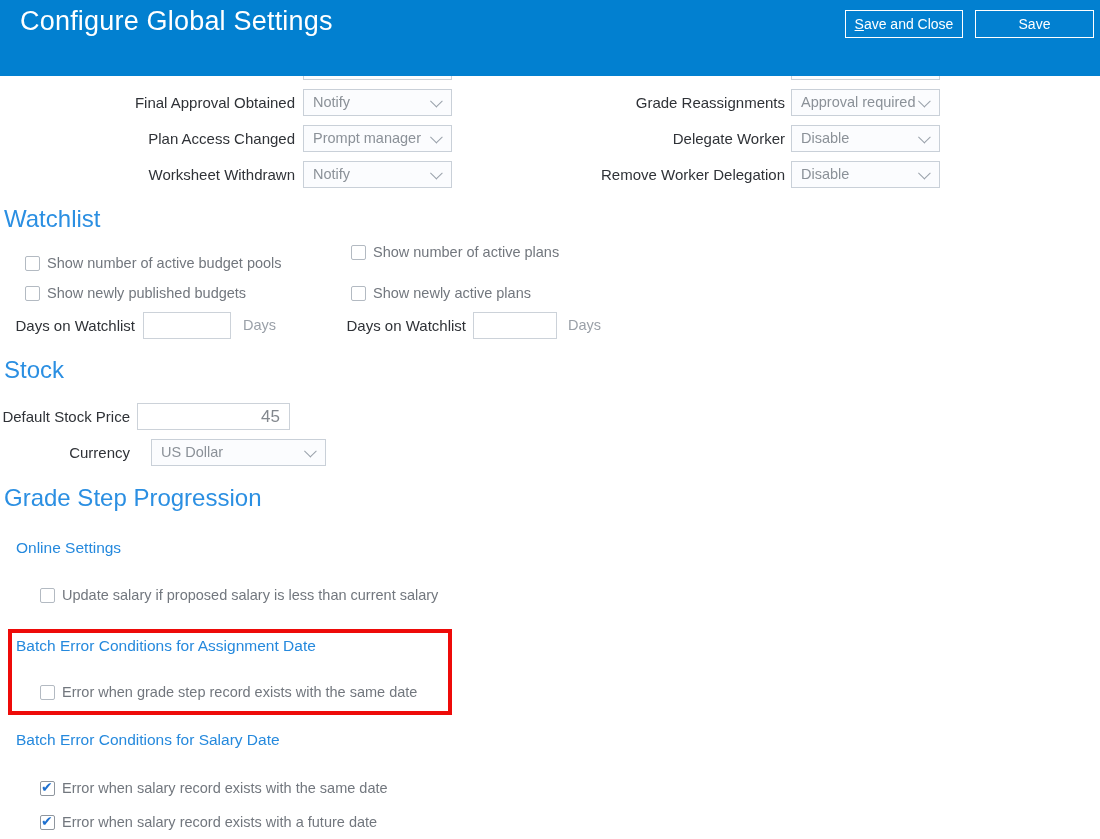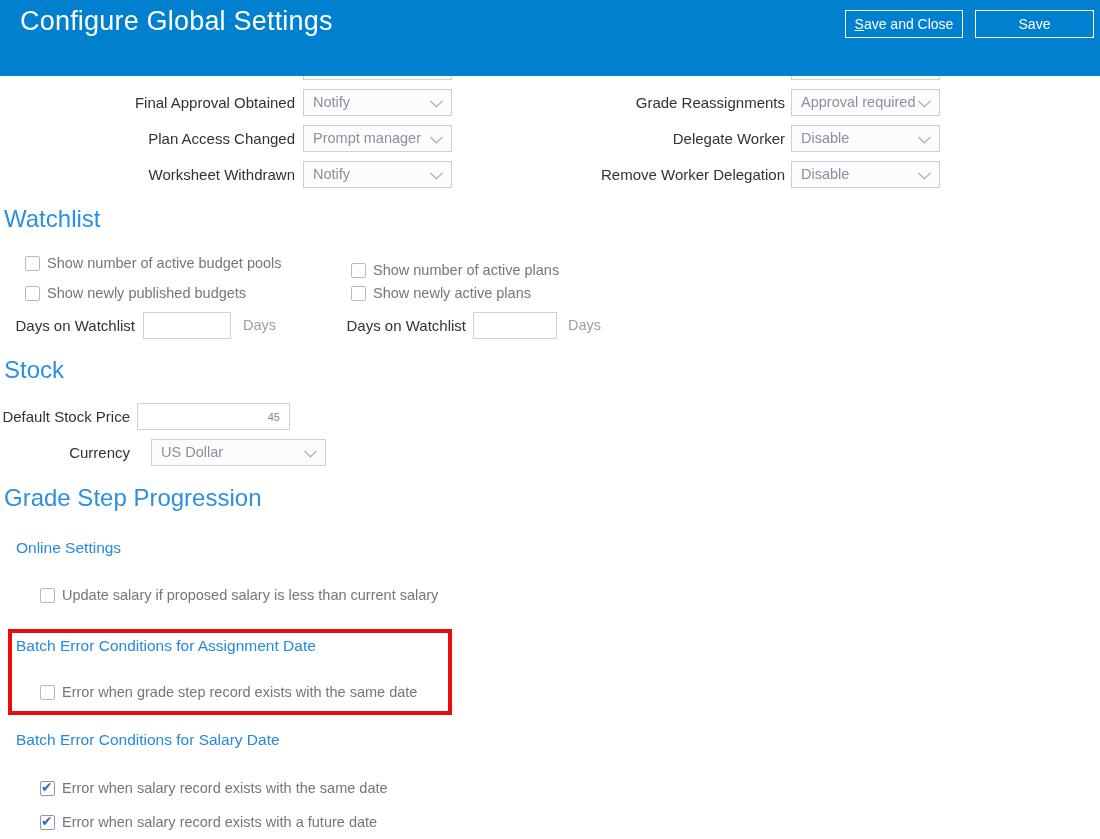--- a/index.html
+++ b/index.html
@@ -48,21 +48,21 @@
     font-size:14.5px;color:var(--value-gray);white-space:nowrap;
   }
   .chev{
     position:absolute;right:11px;top:7px;width:8px;height:8px;
     border-right:1.5px solid #99a1aa;border-bottom:1.5px solid #99a1aa;
     transform:rotate(45deg);transform-origin:60% 60%;
   }
   .tinput{
     position:absolute;height:27px;box-sizing:border-box;
     border:1px solid #ccd2d9;background:#ffffff;
-    font-family:inherit;font-size:11px;color:#82878d;padding:0 9px;
+    font-family:inherit;font-size:17px;color:#82878d;padding:0 9px;
     outline:none;
   }
   .tinput.right{text-align:right;}
   
   .flabel{
     position:absolute;line-height:27px;font-size:15px;color:var(--label-dark);
     text-align:right;white-space:nowrap;
   }
   .suffix{
     position:absolute;line-height:27px;font-size:14.5px;color:var(--suffix-gray);
@@ -150,21 +150,21 @@
   <div class="h-section" style="left:4px;top:205px;">Watchlist</div>
 
   <div class="cbrow" style="left:25px;top:255px;">
     <span class="cb"></span>
     <span class="cblabel">Show number of active budget pools</span>
   </div>
   <div class="cbrow" style="left:25px;top:285px;">
     <span class="cb"></span>
     <span class="cblabel">Show newly published budgets</span>
   </div>
-  <div class="cbrow" style="left:351px;top:262px;align-items:flex-end;">
+  <div class="cbrow" style="left:351px;top:244px;align-items:flex-end;">
     <span class="cb"></span>
     <span class="cblabel">Show number of active plans</span>
   </div>
   <div class="cbrow" style="left:351px;top:285px;">
     <span class="cb"></span>
     <span class="cblabel">Show newly active plans</span>
   </div>
 
   <span class="flabel" style="left:0;top:312px;width:135px;">Days on Watchlist</span>
   <input class="tinput" style="left: 143px; top: 312px; width: 88px;" value="">

